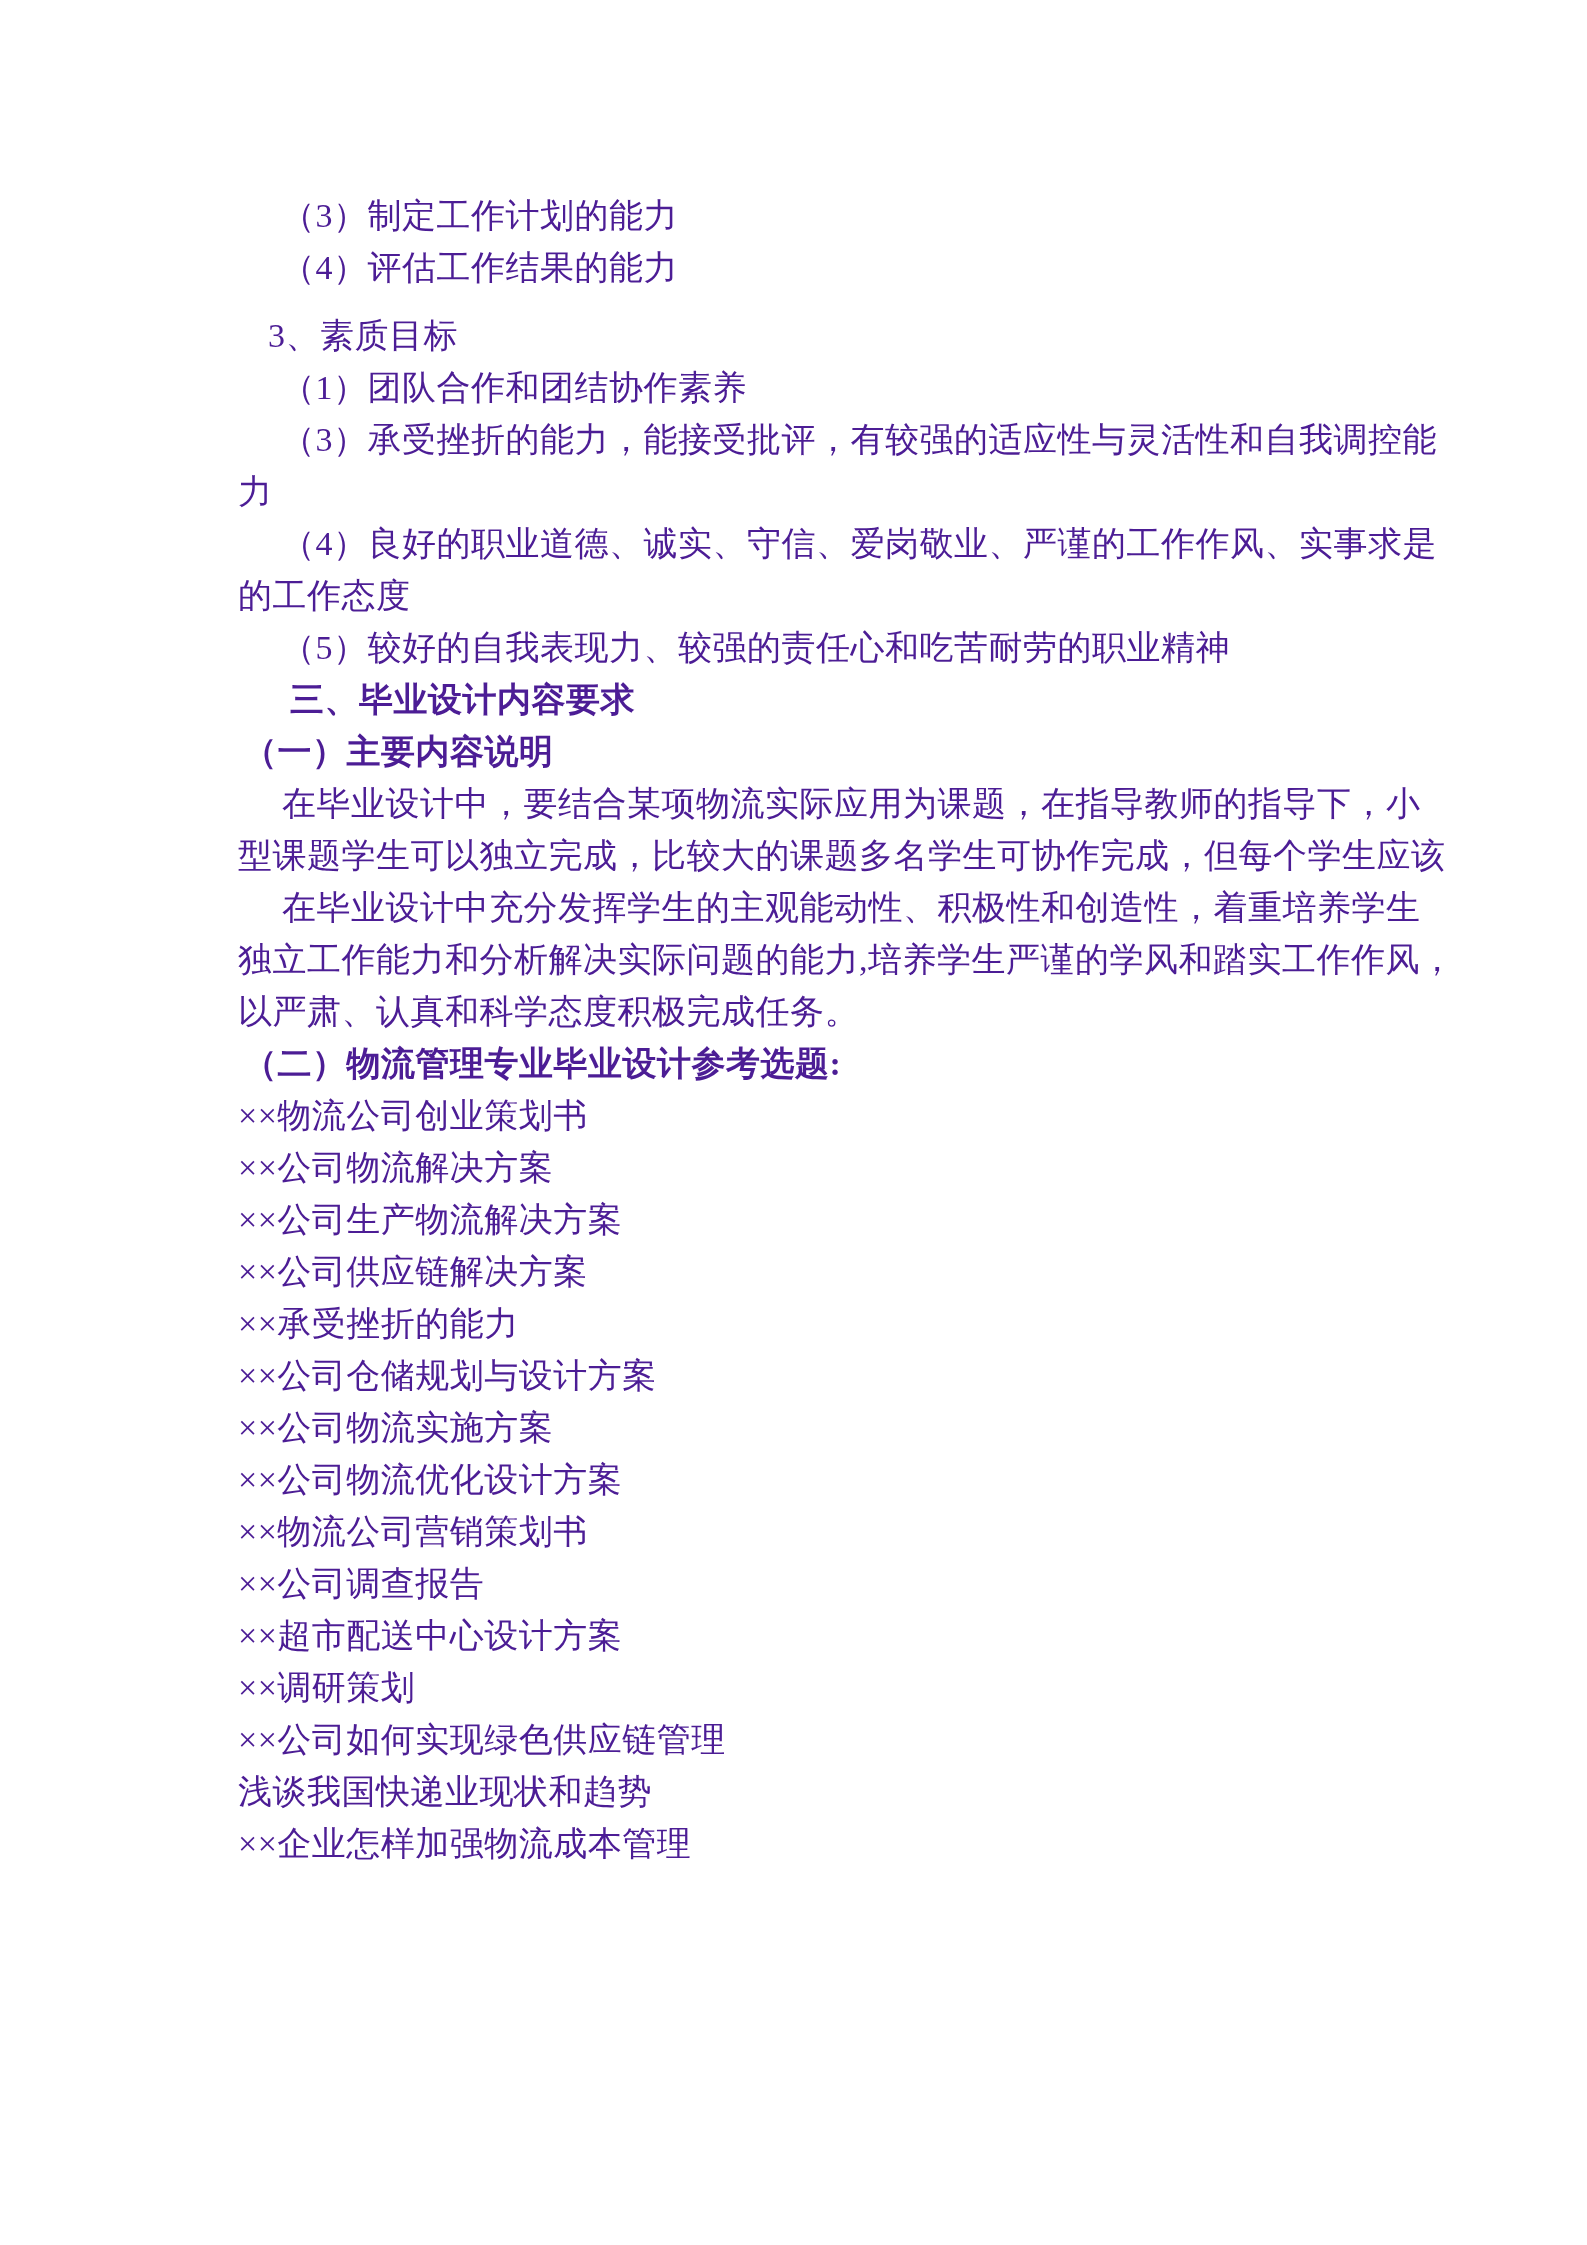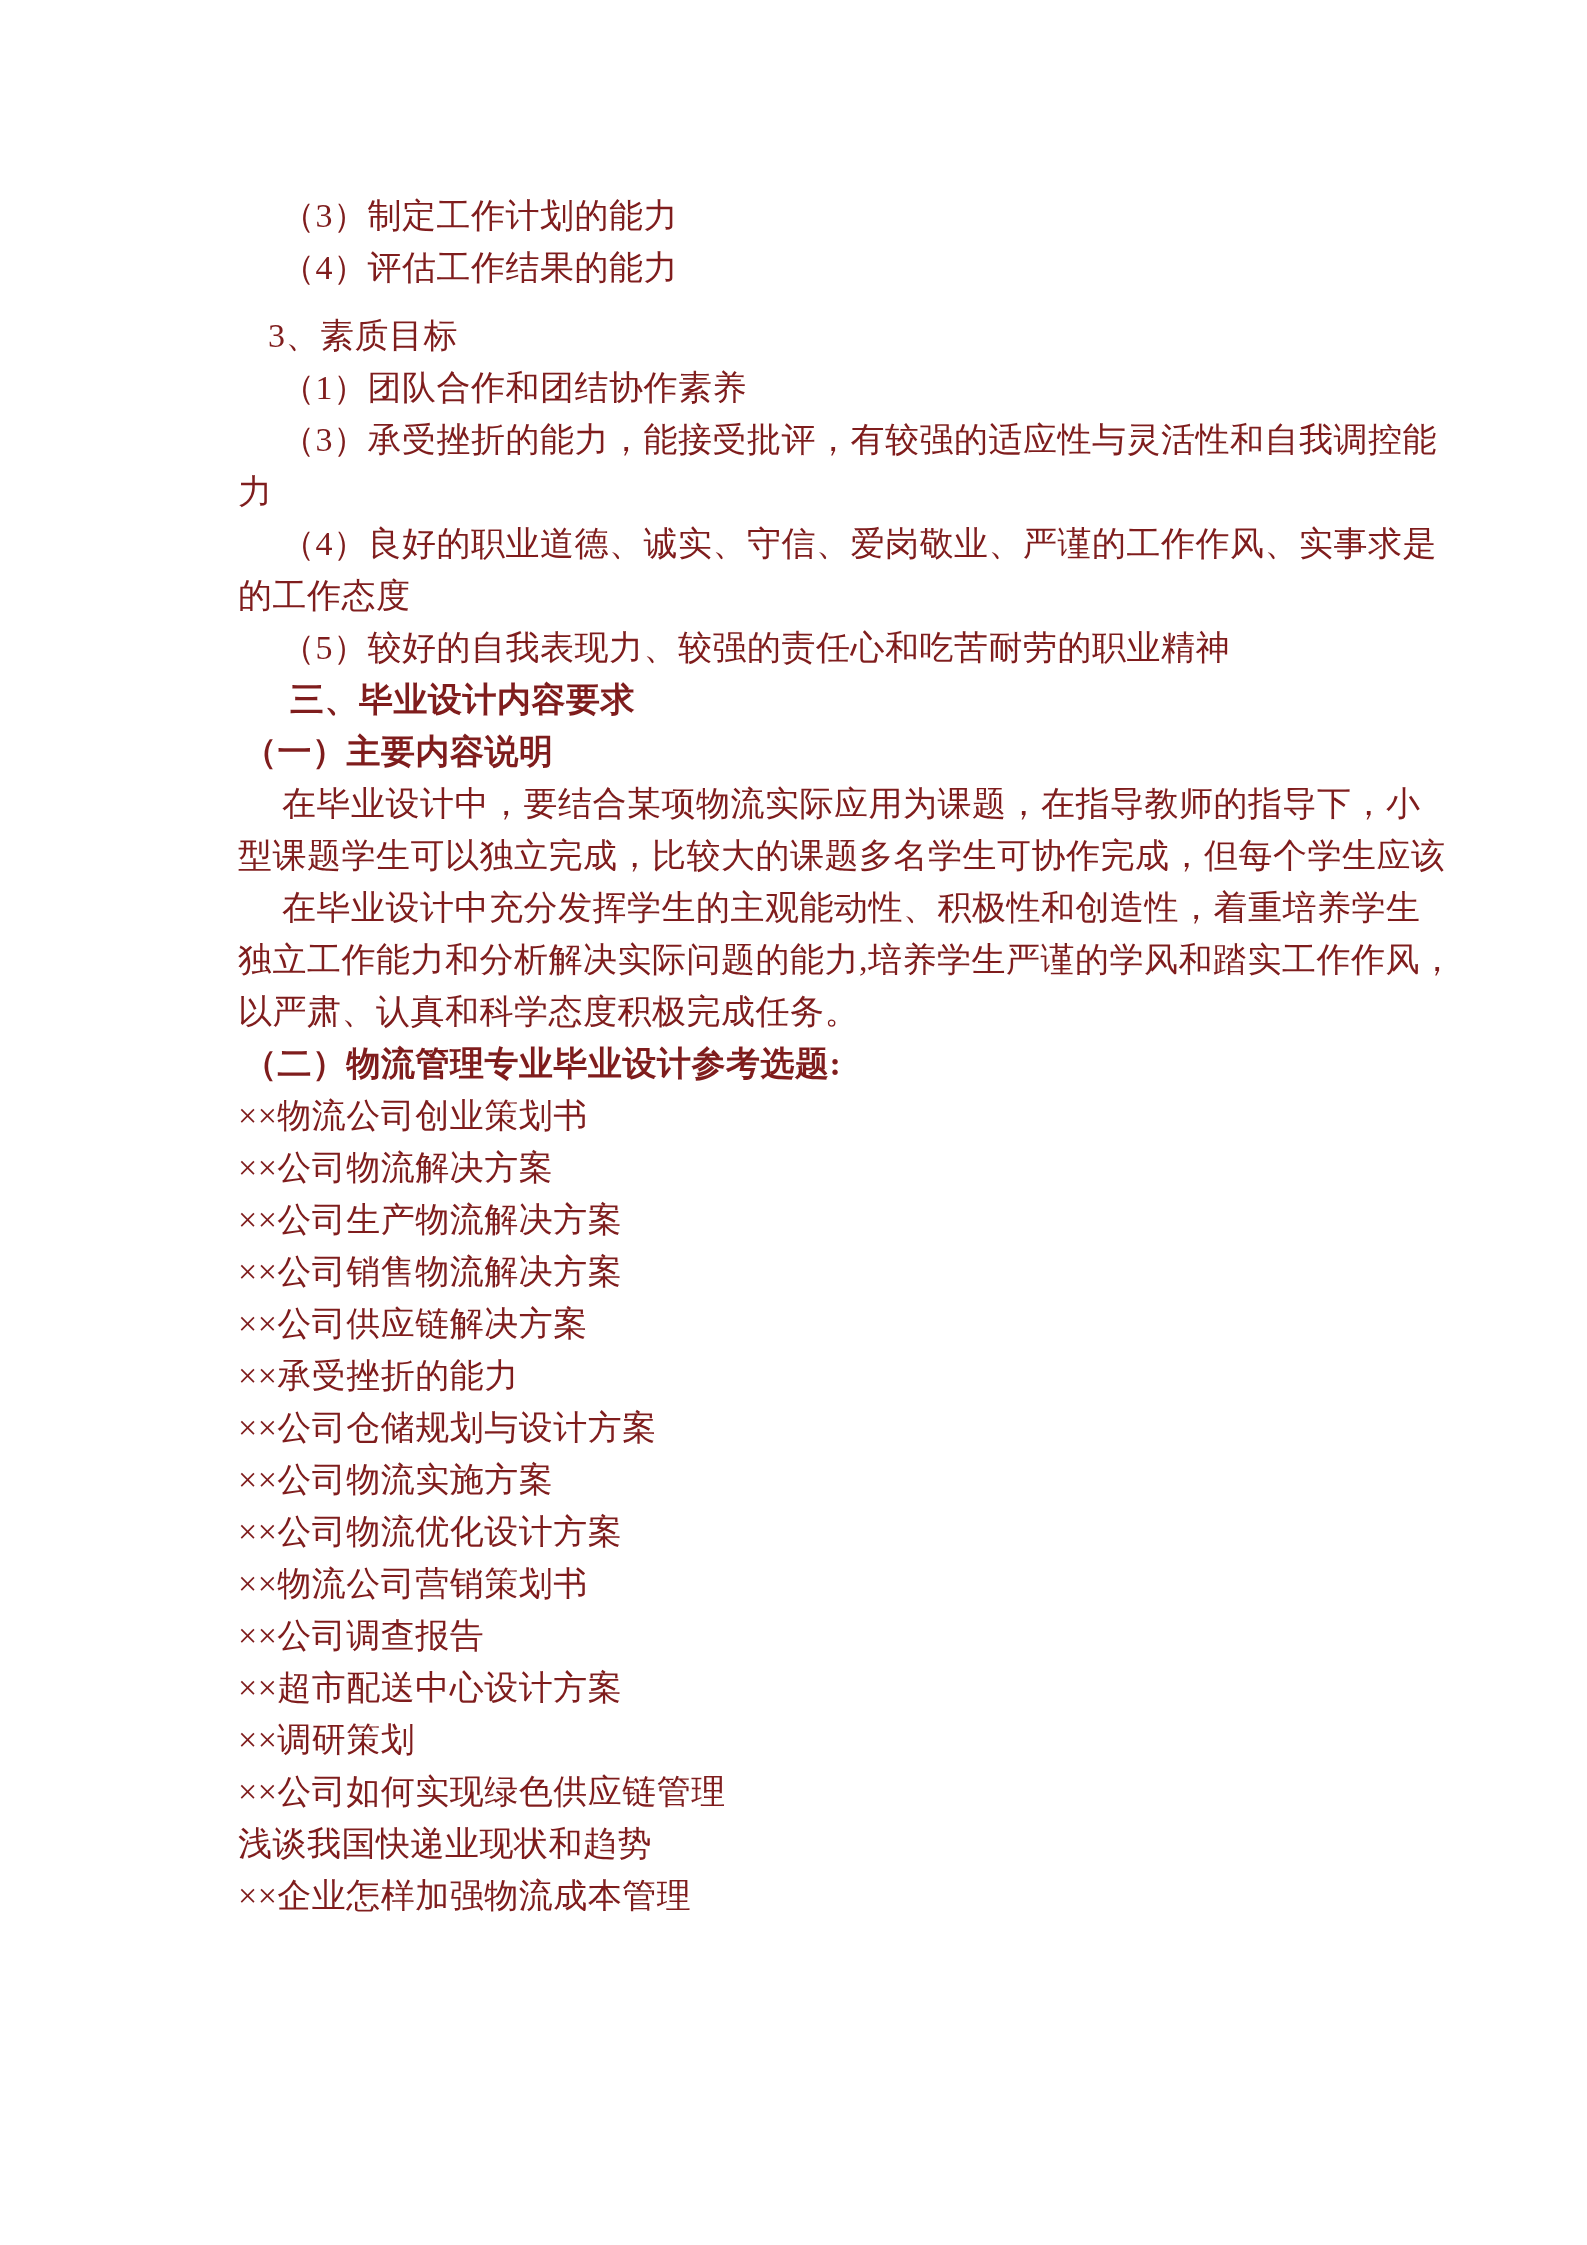--- a/index.html
+++ b/index.html
@@ -17,21 +17,21 @@
   .content {
     position: absolute;
     left: 238px;
     top: 190px;
     width: 1225px;
   }
   .ln {
     font-family: "Liberation Serif", "DejaVu Serif", serif;
     font-size: 34px;
     line-height: 52px;
-    color: #7f1d1d;
+    color: #4c1d95;
     white-space: pre;
     letter-spacing: 0.5px;
   }
   .bold { font-weight: bold; }
   .ind-item { padding-left: 43px; }  
   .ind-sub  { padding-left: 30px; margin-top: 16px; }  
   .ind-para { padding-left: 44px; }  
   .ind-h1   { padding-left: 52px; }  
   .ind-h2   { padding-left: 5px;  }  
 </style>
@@ -53,21 +53,20 @@
       <div class="ln bold ind-h2">（一）主要内容说明</div>
       <div class="ln ind-para">在毕业设计中，要结合某项物流实际应用为课题，在指导教师的指导下，小</div>
       <div class="ln">型课题学生可以独立完成，比较大的课题多名学生可协作完成，但每个学生应该</div>
       <div class="ln ind-para">在毕业设计中充分发挥学生的主观能动性、积极性和创造性，着重培养学生</div>
       <div class="ln">独立工作能力和分析解决实际问题的能力,培养学生严谨的学风和踏实工作作风，</div>
       <div class="ln">以严肃、认真和科学态度积极完成任务。</div>
       <div class="ln bold ind-h2">（二）物流管理专业毕业设计参考选题:</div>
       <div class="ln">××物流公司创业策划书</div>
       <div class="ln">××公司物流解决方案</div>
       <div class="ln">××公司生产物流解决方案</div>
-      <div class="ln">××公司销售物流解决方案</div>
       <div class="ln">××公司供应链解决方案</div>
       <div class="ln">××承受挫折的能力</div>
       <div class="ln">××公司仓储规划与设计方案</div>
       <div class="ln">××公司物流实施方案</div>
       <div class="ln">××公司物流优化设计方案</div>
       <div class="ln">××物流公司营销策划书</div>
       <div class="ln">××公司调查报告</div>
       <div class="ln">××超市配送中心设计方案</div>
       <div class="ln">××调研策划</div>
       <div class="ln">××公司如何实现绿色供应链管理</div>

